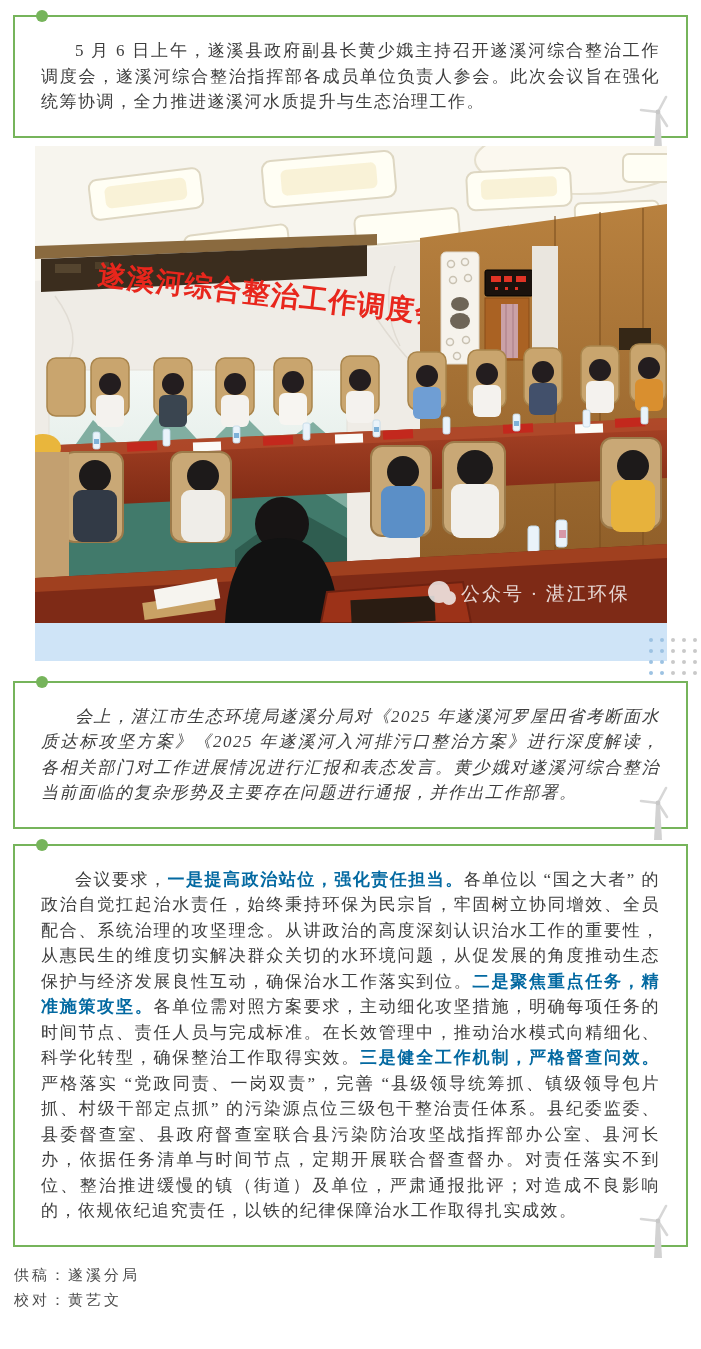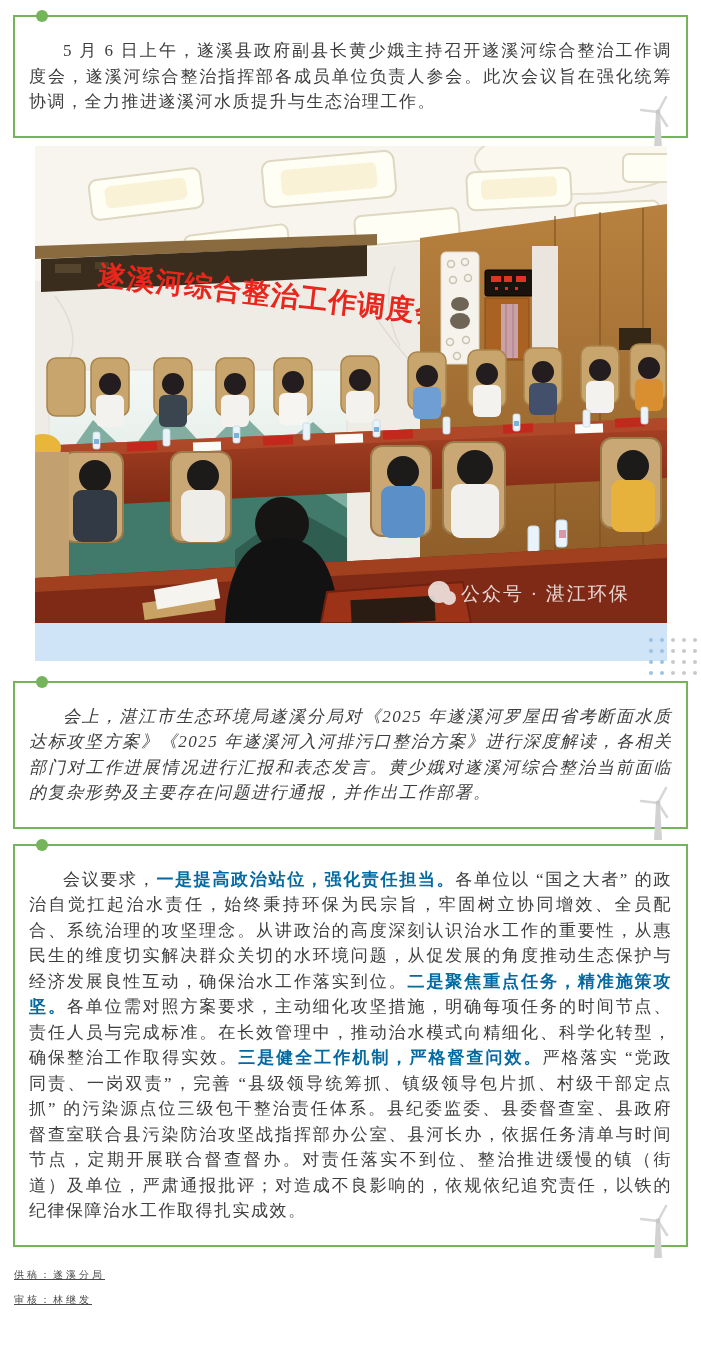--- a/index.html
+++ b/index.html
@@ -9,38 +9,38 @@
   }
   
   .tblock{
     position:relative;margin:0 13px;border:2px solid #76b45b;background:#fff;
   }
   .tblock .corner-dot{
     position:absolute;top:-7px;left:21px;width:12px;height:12px;
     border-radius:50%;background:#76b45b;
   }
   .tblock p{
-    margin:0;padding:21px 14px;
+    margin:0;padding:21px 26px;
     font-size:17px;line-height:1.5;letter-spacing:1.5px;
     color:#3e3e3e;text-align:justify;text-indent:2em;
   }
   .b{font-weight:bold;color:#0369a1;}
   .mt15{margin-top:15px;}
   .mt20{margin-top:20px;font-style:italic;}
   .turbine{position:absolute;right:6px;bottom:-13px;pointer-events:none;}
   
   figure.photo-wrap{margin:8px 0 0 35px;width:632px;position:relative;}
   figure.photo-wrap svg.photo{display:block;}
   .band{width:632px;height:38px;background:#cfe4f7;}
   .dotgrid{position:absolute;left:612px;top:490px;}
   
   .credits{margin:20px 0 14px 14px;}
   .credits p{
-    margin:0 0 9px 0;font-size:10px;line-height:16px;
-    letter-spacing:3px;color:#4a4a4a;text-decoration:underline;
+    margin:0 0 9px 0;font-size:15px;line-height:16px;
+    letter-spacing:3px;color:#4a4a4a;
   }
 </style>
 </head>
 <body>
 
 <section class="tblock mt15">
   <span class="corner-dot"></span>
   <p><span>5 月 6 日上午，遂溪县政府副县长黄少娥主持召开遂溪河综合整治工作调度会，遂溪河综合整治指挥部各成员单位负责人参会。此次会议旨在强化统筹协调，全力推进遂溪河水质提升与生态治理工作。</span></p>
   <svg class="turbine" width="44" height="52" viewBox="0 0 44 52" style="overflow:visible">
     <g stroke="#d7d7d7" stroke-width="2.6" stroke-linecap="round">
@@ -344,14 +344,14 @@
       <line x1="22" y1="15" x2="5" y2="13"></line>
       <line x1="22" y1="15" x2="31" y2="29"></line>
     </g>
     <polygon points="20,15 24,15 26,52 18,52" fill="#d2d2d2"></polygon>
     <circle cx="22" cy="15" r="2.4" fill="#c8c8c8"></circle>
   </svg>
 </section>
 
 <div class="credits">
   <p>供稿：遂溪分局</p>
-  <p>审核：林继发</p>
+  <p>校对：黄艺文</p>
 </div>
 
 </body></html>

